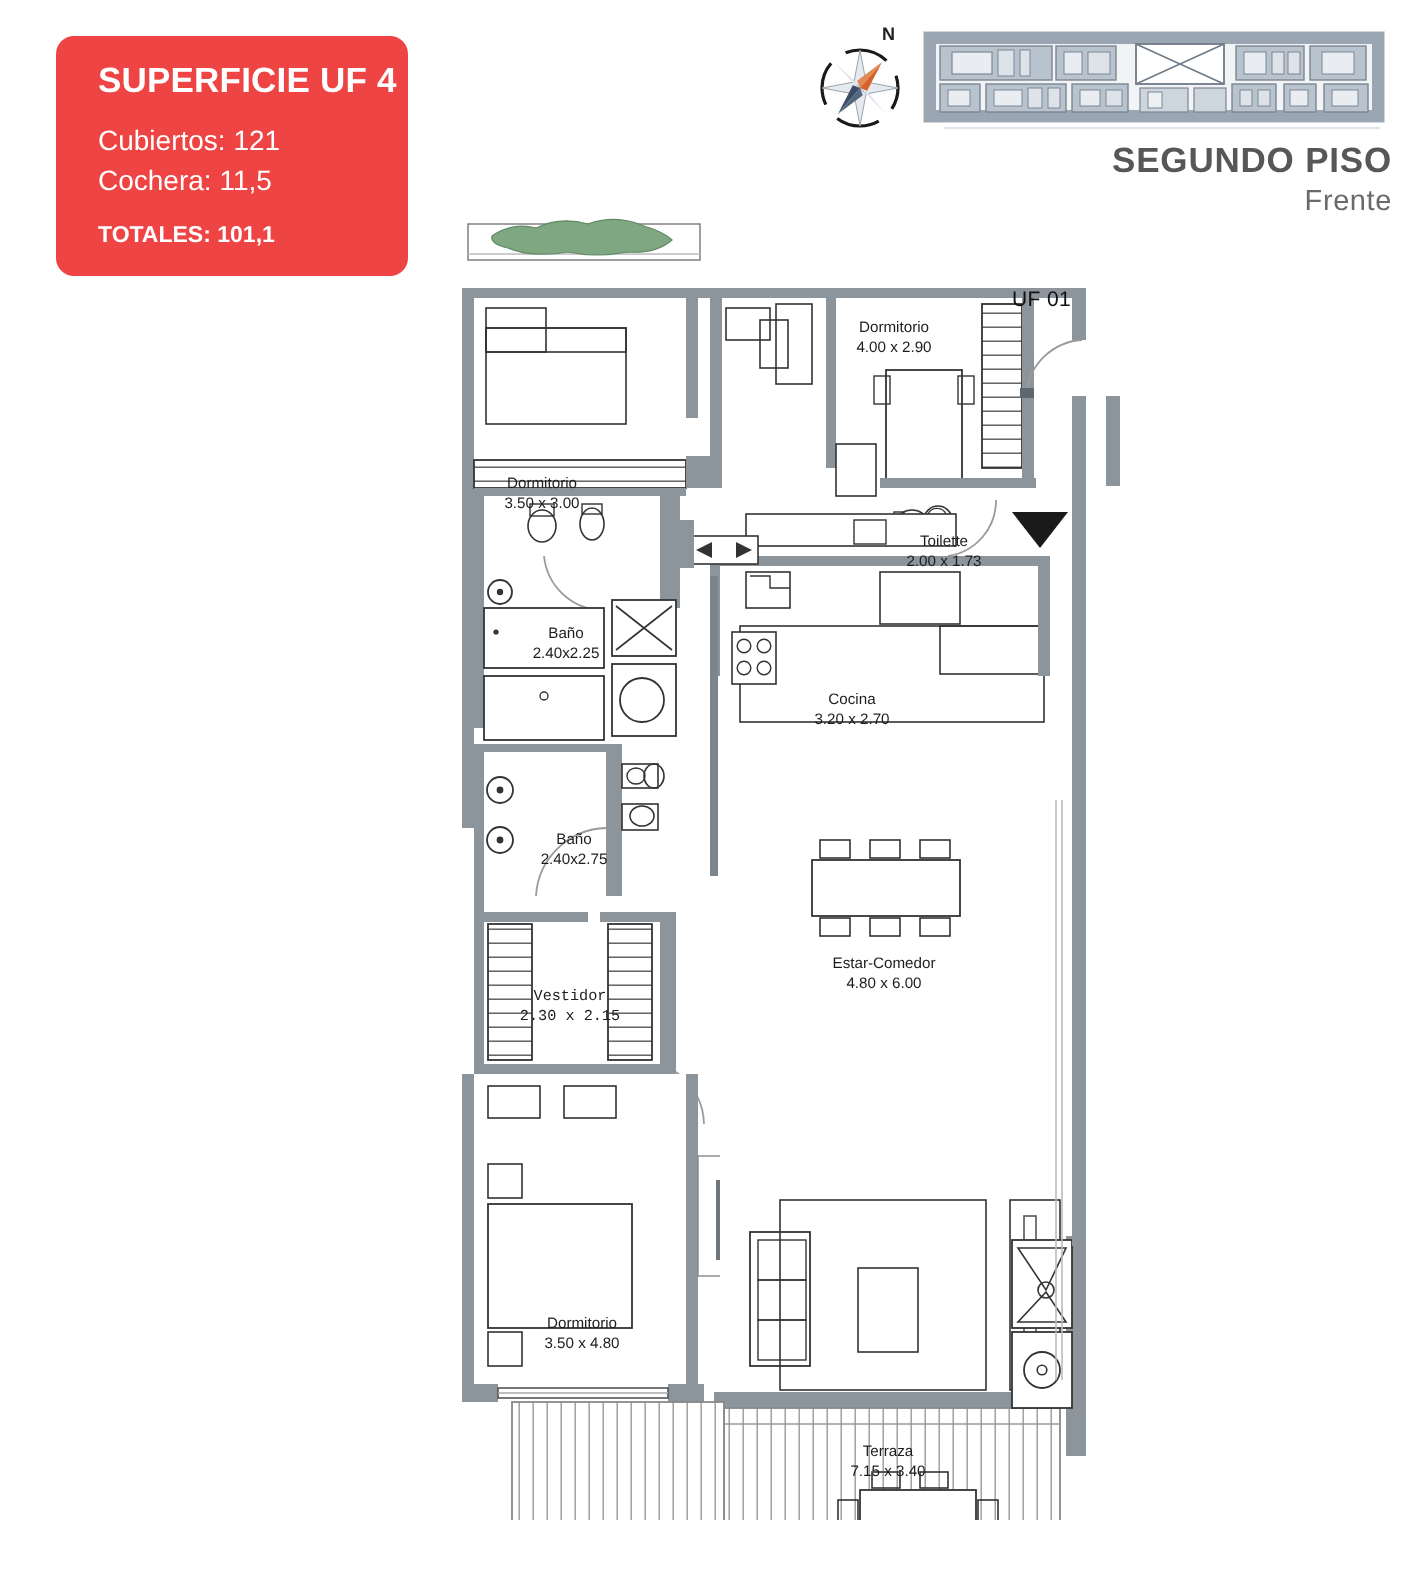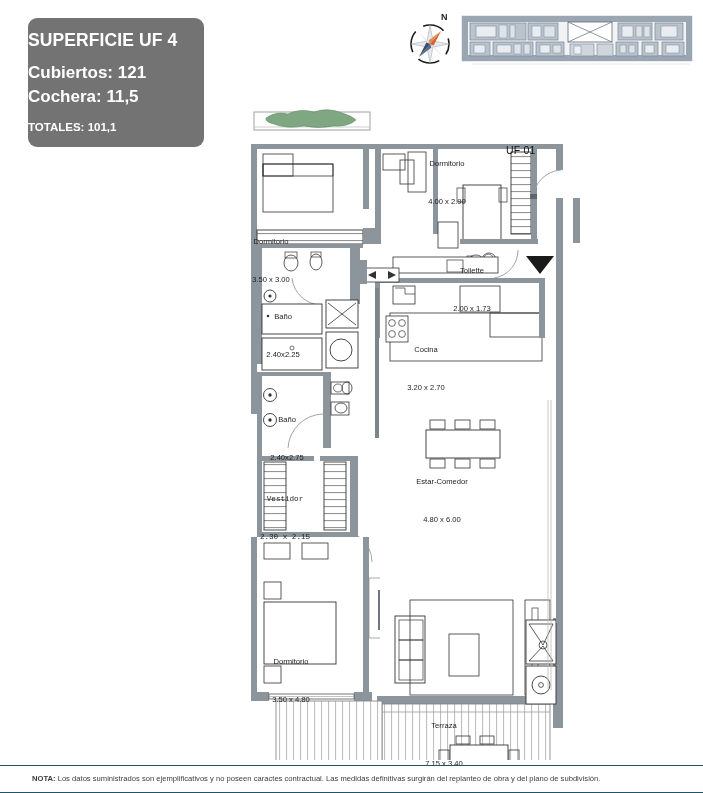--- a/index.html
+++ b/index.html
@@ -6,29 +6,29 @@
   body{
     width:703px;height:793px;position:relative;overflow:hidden;
     font-family:"Liberation Sans", sans-serif;
     color:#3a3a3a;
   }
   #page{position:absolute;inset:0;}
 
   
   .info-card{
     position:absolute;left:28px;top:18px;width:176px;
-    background:#737373;border-radius:9px;
-    padding:13px 14px 14px 0;box-sizing:border-box;
+    background:#ef4444;border-radius:9px;
+    padding:13px 14px 14px 21px;box-sizing:border-box;
     color:#ffffff;
   }
   .info-title{
     font-size:17.5px;font-weight:bold;letter-spacing:.1px;
     margin:0 0 11px 0;line-height:1.1;white-space:nowrap;
   }
-  .info-line{font-size:17px;font-weight:bold;line-height:1.42;white-space:nowrap;}
+  .info-line{font-size:14px;font-weight:normal;line-height:1.42;white-space:nowrap;}
   .info-total{font-size:11.5px;font-weight:bold;margin-top:11px;white-space:nowrap;}
 
   
   .compass{position:absolute;left:403px;top:14px;width:56px;height:56px;}
   .compass-n{
     position:absolute;left:38px;top:-1px;font-size:9px;font-weight:bold;
     color:#222;line-height:1;
   }
 
   
@@ -38,30 +38,30 @@
   }
   .kp-floor{
     font-size:17.5px;font-weight:bold;color:#575757;letter-spacing:.4px;
     line-height:1.25;
   }
   .kp-side{
     font-size:14.5px;color:#6a6a6a;letter-spacing:.3px;line-height:1.3;
   }
 
   
-  .plan{position:absolute;left:0;top:100px;width:618px;height:660px;padding-left:20px;}
+  .plan{position:absolute;left:0;top:100px;width:618px;height:660px;}
 
   
   .rlabel{
     position:absolute;text-align:center;color:#1d1d1d;
     font-size:7.6px;line-height:1.28;white-space:nowrap;
     font-family:"Liberation Sans", sans-serif;
   }
   .rlabel .rn{display:block;}
-  .rlabel .rd{display:block;margin-top:28px;}
+  .rlabel .rd{display:block;}
 
   .uf-tag{
     position:absolute;left:506px;top:144px;font-size:10.5px;color:#111;
     letter-spacing:.2px;
   }
 
   
   .footer{
     position:absolute;left:0;bottom:0;width:703px;height:28px;
     border-top:1.6px solid #1f5468;border-bottom:1.6px solid #1f5468;
@@ -154,20 +154,24 @@
       <rect x="171" y="35" width="6" height="8" fill="#dde3e9" stroke="#7b8794" stroke-width="0.5"></rect>
       <rect x="184" y="32" width="16" height="14" fill="#b9c3cd" stroke="#7b8794" stroke-width="0.7"></rect>
       <rect x="187" y="35" width="9" height="8" fill="#e9edf1" stroke="#7b8794" stroke-width="0.5"></rect>
       <rect x="204" y="32" width="22" height="14" fill="#b9c3cd" stroke="#7b8794" stroke-width="0.7"></rect>
       <rect x="208" y="35" width="13" height="8" fill="#e9edf1" stroke="#7b8794" stroke-width="0.5"></rect>
 
       <line x1="14" y1="54" x2="232" y2="54" stroke="#e3e6e9" stroke-width="1.2"></line>
     </svg>
   </div>
 
+  <div class="keyplan-caption">
+    <div class="kp-floor">SEGUNDO PISO</div>
+    <div class="kp-side">Frente</div>
+  </div>
 
   <div class="plan">
     <svg width="703" height="660" viewBox="0 0 703 660">
       <defs>
         <pattern id="deck" width="7" height="8" patternUnits="userSpaceOnUse">
           <rect width="7" height="8" fill="#ffffff"></rect>
           <line x1="0.6" y1="0" x2="0.6" y2="8" stroke="#9a9a9a" stroke-width="0.7"></line>
         </pattern>
         <pattern id="closetrail" width="8" height="7" patternUnits="userSpaceOnUse">
           <rect width="8" height="7" fill="#ffffff"></rect>
@@ -411,17 +415,14 @@
       </div><div class="rlabel" style="left: 231px; top: 557px; width: 120px;">
         <span class="rn">Dormitorio</span>
         <span class="rd">3.50 x 4.80</span>
       </div><div class="rlabel" style="left: 384px; top: 621px; width: 120px;">
         <span class="rn">Terraza</span>
         <span class="rd">7.15 x 3.40</span>
       </div></div>
 
   <div class="uf-tag">UF 01</div>
 
-  <div class="footer">
-    <div class="footer-text"><b>NOTA:</b><span> Los datos suministrados son ejemplificativos y no poseen caractes contractual. Las medidas definitivas surgirán del replanteo de obra y del plano de subdivisión.</span></div>
-  </div>
 
 </div>
 
 </body></html>

